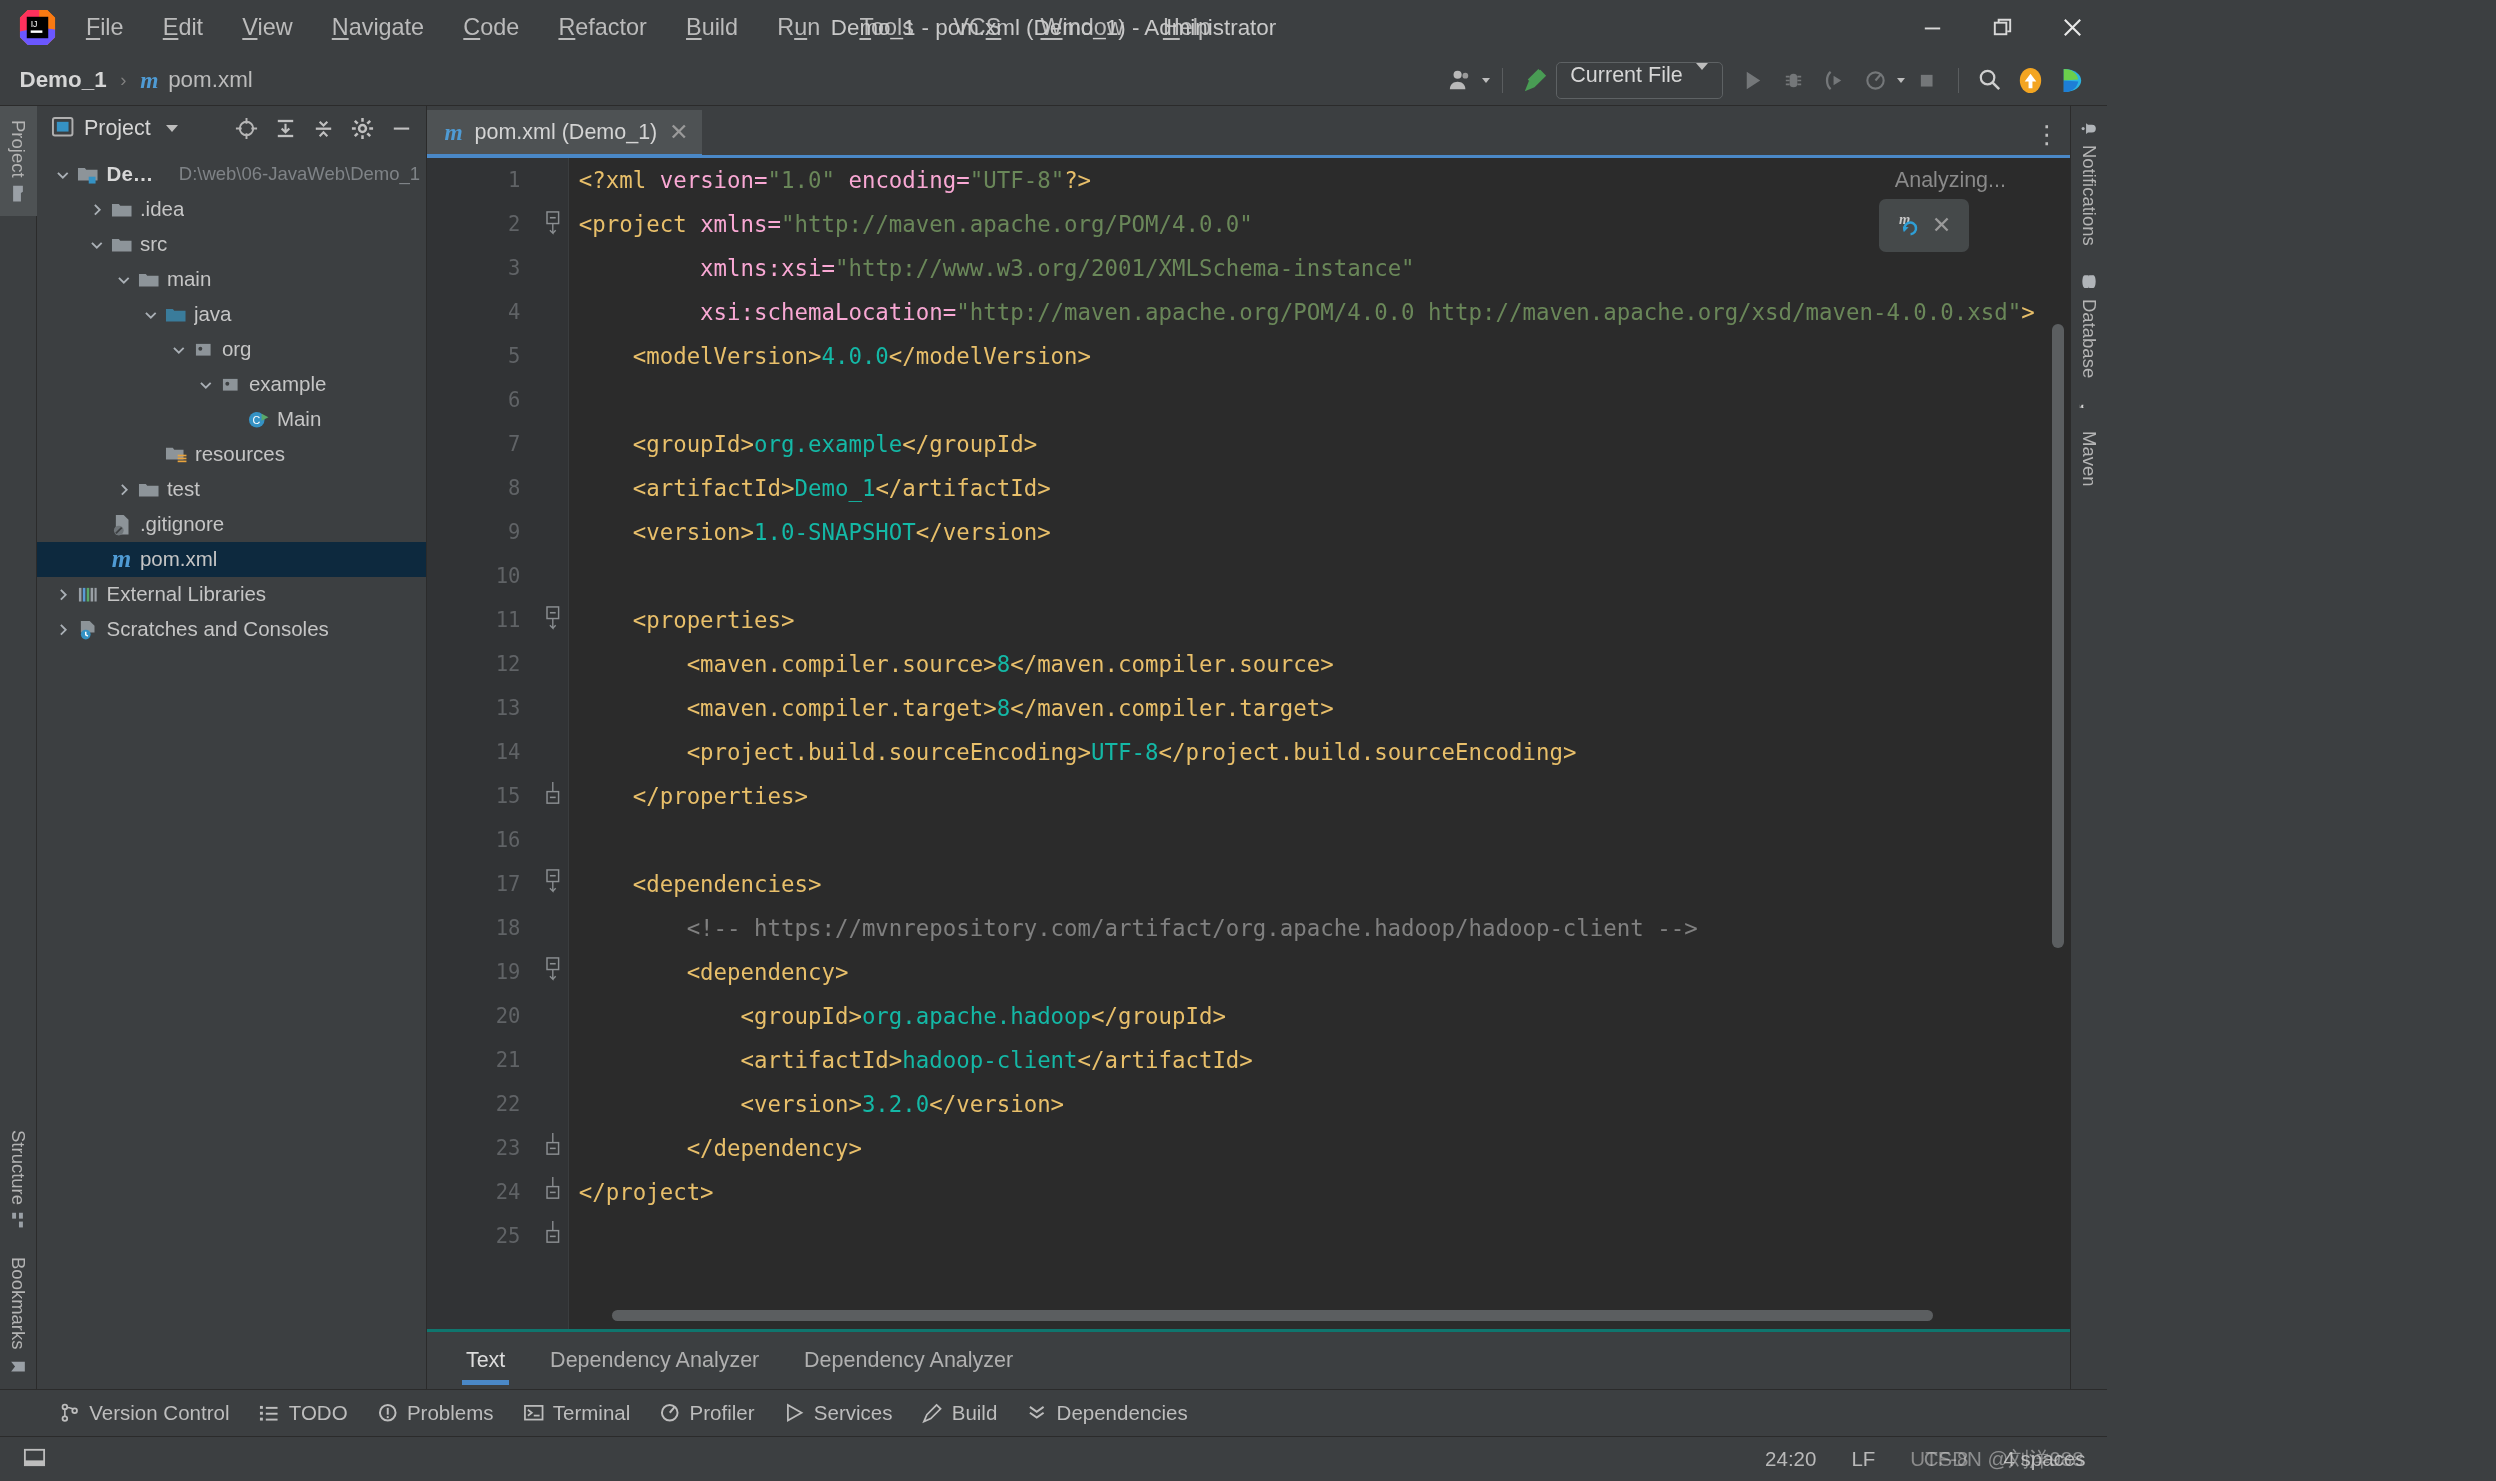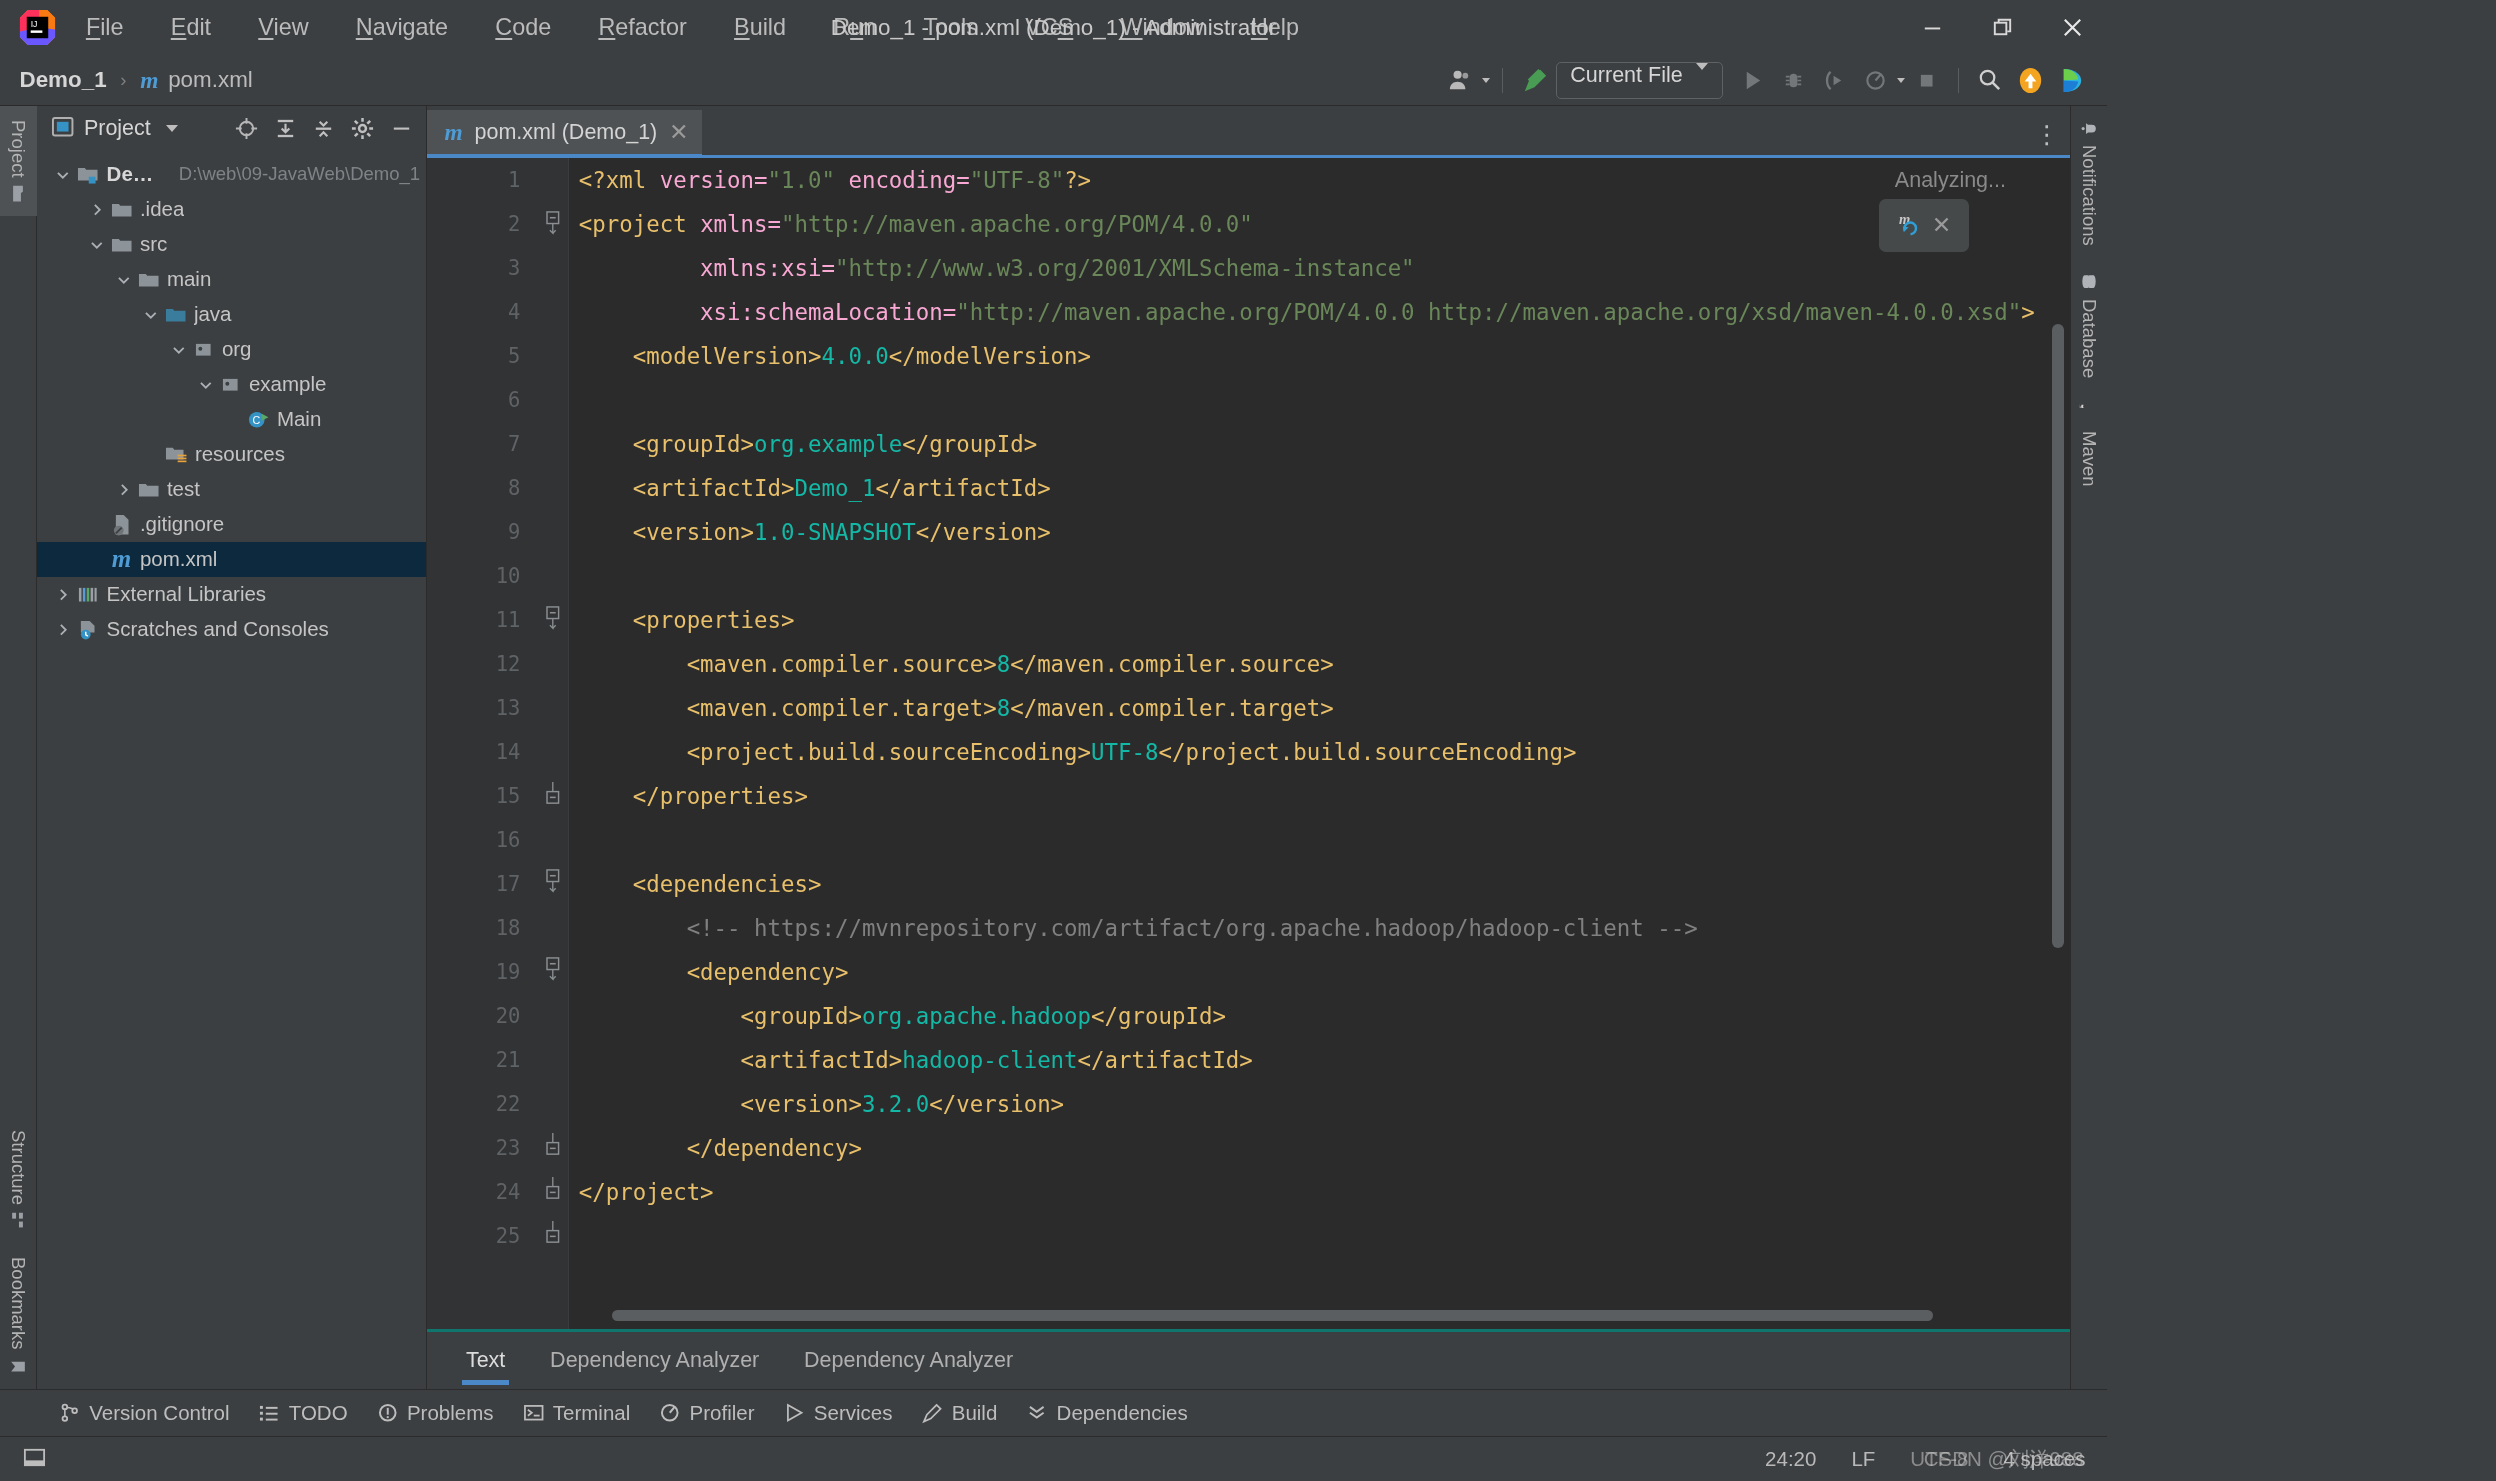--- a/index.html
+++ b/index.html
@@ -11,21 +11,21 @@
     -webkit-font-smoothing: antialiased;
   }
   .app { position: relative; width: 2107px; height: 1481px; display: flex; flex-direction: column; background:#3c3f41; }
 
   
   .menubar {
     height: 55px; flex: none; display: flex; align-items: center;
     background: #3c3f41; position: relative;
   }
   .ij-logo { width: 39px; height: 39px; margin: 0 13.7px 0 17.6px; flex:none; position: relative; }
-  .menu-items { display: flex; align-items: flex-end; gap: 16px; }
+  .menu-items { display: flex; align-items: flex-end; gap: 8px; }
   .menu-item {
     color: #bbbbbb; font-size: 23.4px; padding: 5.9px 15.6px; cursor: default;
     white-space: nowrap;
   }
   .menu-item u { text-decoration: underline; text-underline-offset: 2.9px; }
   .win-title {
     position: absolute; left: 0; right: 0; text-align: center;
     color: #c9c9c9; font-size: 22.4px; pointer-events: none;
   }
   .win-ctrls { position: absolute; right: 0; top: 0; height: 55px; display: flex; align-items: center; }
@@ -404,21 +404,21 @@
                 <path d="M3 6 L8 11 L13 6" stroke="#aab0b6" stroke-width="1.9" fill="none"></path>
               </svg>
           </span>
           <span class="ticon">
             <svg width="21.5" height="21.5" viewBox="0 0 22 22">
                 <path d="M1 4h7l1.5 2H21v11H1z" fill="#8d9499"></path>
                 <rect x="12" y="13" width="7" height="7" fill="#3592c4"></rect>
               </svg>
           </span>
           <span class="tlabel bold">Demo_1</span>
-          <span class="tpath">D:\web\09-JavaWeb\Demo_1</span>
+          <span class="tpath">D:\web\06-JavaWeb\Demo_1</span>
         </div>
 
         <div class="trow">
           <span class="tspacer" style="width:47px"></span>
           <span class="tarrow">
             <svg width="15.6" height="15.6" viewBox="0 0 16 16">
                 <path d="M6 3 L11 8 L6 13" stroke="#aab0b6" stroke-width="1.9" fill="none"></path>
               </svg>
           </span>
           <span class="ticon">

